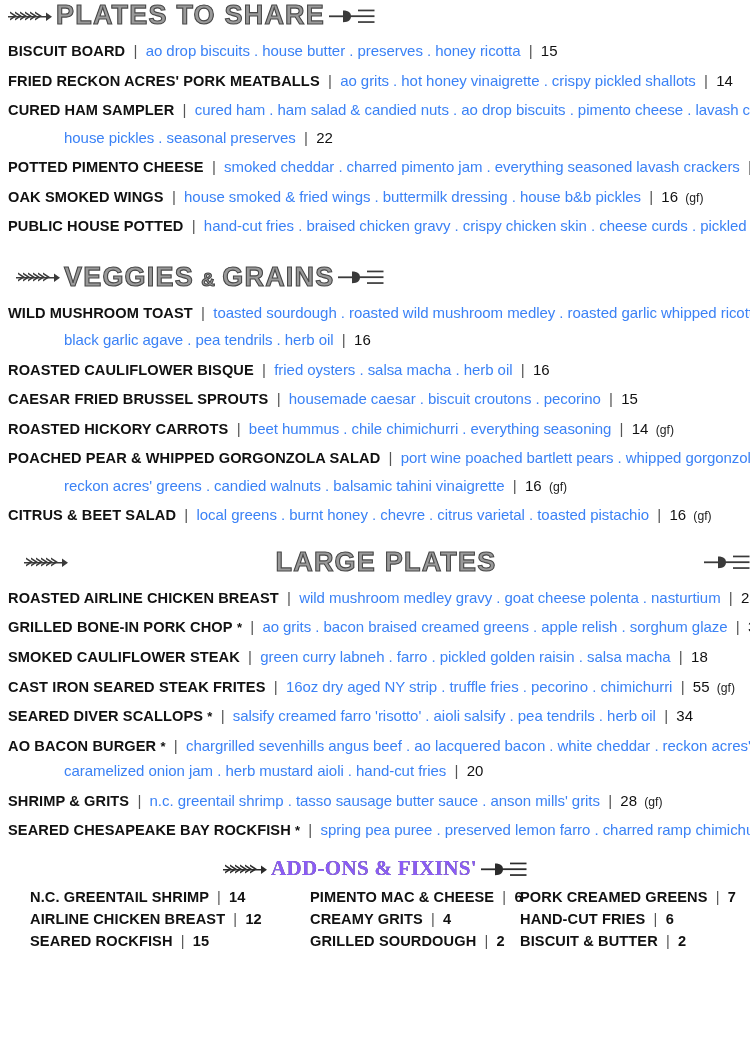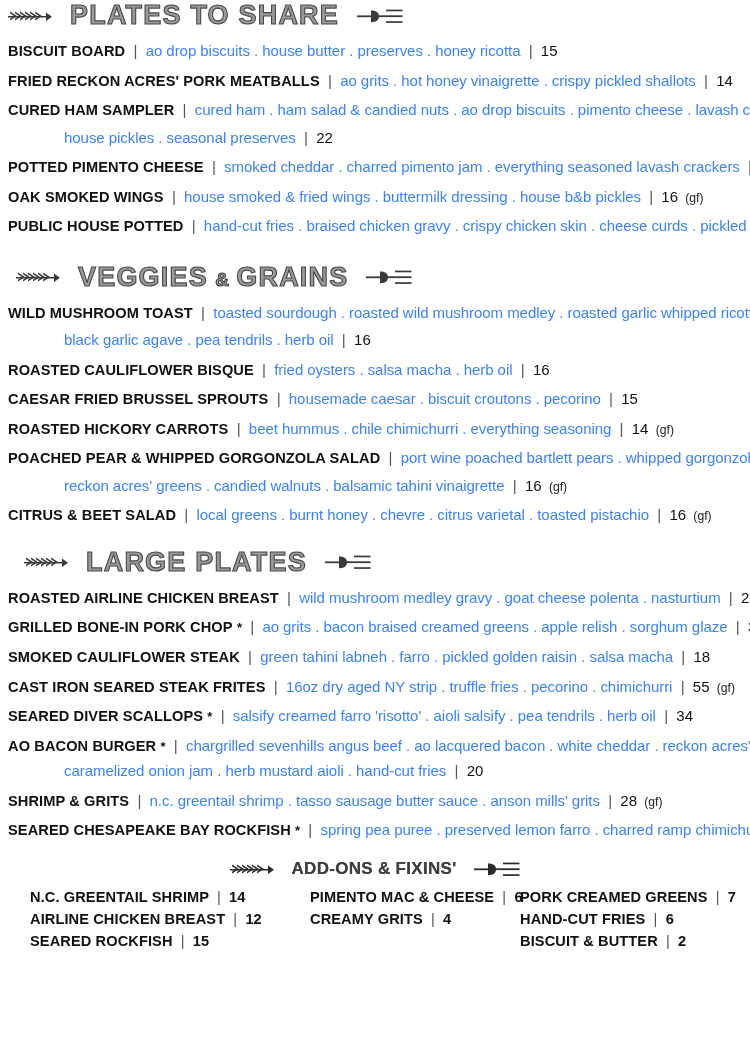--- a/index.html
+++ b/index.html
@@ -21,21 +21,21 @@
   .menu {
     position: relative;
     width: 750px;
     padding: 0;
   }
 
   
   .section-head {
     display: flex;
     align-items: center;
-    gap: 18px;
+    gap: 4px;
     padding: 0 0 0 8px;
     margin: 0;
   }
   .section-head.centered {
     justify-content: center;
     padding-left: 0;
   }
 
   .ornament-arrow {
     display: block;
@@ -59,24 +59,25 @@
     text-shadow: 0 0 0 #4a4a4a;
     transform: scaleX(1.0);
   }
   .section-title .amp {
     font-size: 19px;
     letter-spacing: 0;
     padding: 0 2px;
   }
   
   .section-title.solid {
-    color: #404040;
+    color: #8b5cf6;
     -webkit-text-stroke: 0px #2b2b2b;
-    font-size: 17px;
+    font-size: 21px;
     letter-spacing: 0.3px;
+    font-family: Liberation Serif, serif;
   }
 
   
   .items {
     padding: 0 6px 0 8px;
   }
   .item {
     margin: 0;
     padding: 0;
   }
@@ -336,21 +337,21 @@
           <span class="desc">local greens . burnt honey . chevre . citrus varietal . toasted pistachio</span>
           <span class="sep">|</span>
           <span class="price">16</span>
           <span class="gf">(gf)</span>
         </span>
       </div>
     </div>
   </div>
 
   <div class="section" style="margin-top:26px;">
-    <div class="section-head" style="padding-left:24px;">
+    <div class="section-head" style="padding-left:24px;justify-content:space-between;">
       <svg class="ornament-arrow" width="44" height="22" viewBox="0 0 44 22" aria-hidden="true">
         <g fill="#3a3a3a">
           <path d="M0 11 L40 11 L40 12.6 L0 12.6 Z"></path>
           <path d="M38 7.5 L44 11.8 L38 16.1 Z"></path>
           <path d="M2 6.5 L9 11 L2 15.6 L2 13.8 L6 11 L2 8.3 Z"></path>
           <path d="M7 6.5 L14 11 L7 15.6 L7 13.8 L11 11 L7 8.3 Z"></path>
           <path d="M12 6.5 L19 11 L12 15.6 L12 13.8 L16 11 L12 8.3 Z"></path>
           <path d="M17 6.5 L24 11 L17 15.6 L17 13.8 L21 11 L17 8.3 Z"></path>
           <path d="M22 6.5 L29 11 L22 15.6 L22 13.8 L26 11 L22 8.3 Z"></path>
           <path d="M27 6.5 L34 11 L27 15.6 L27 13.8 L31 11 L27 8.3 Z"></path>
@@ -386,21 +387,21 @@
           <span class="desc">ao grits . bacon braised creamed greens . apple relish . sorghum glaze</span>
           <span class="sep">|</span>
           <span class="price">35</span>
           
         </span>
       </div>
       <div class="item" style="margin-bottom:14px;">
         <span class="line">
           <span class="name">SMOKED CAULIFLOWER STEAK</span>
           <span class="sep">|</span>
-          <span class="desc">green tahini labneh . farro . pickled golden raisin . salsa macha</span>
+          <span class="desc">green curry labneh . farro . pickled golden raisin . salsa macha</span>
           <span class="sep">|</span>
           <span class="price">18</span>
         </span>
       </div>
       <div class="item" style="margin-bottom:14px;">
         <span class="line">
           <span class="name">CAST IRON SEARED STEAK FRITES</span>
           <span class="sep">|</span>
           <span class="desc">16oz dry aged NY strip . truffle fries . pecorino . chimichurri</span>
           <span class="sep">|</span>
@@ -504,20 +505,25 @@
         <div class="addon-row">
           <span>PIMENTO MAC &amp; CHEESE</span>
           <span class="sep">|</span>
           <span class="price">6</span>
         </div>
         <div class="addon-row">
           <span>CREAMY GRITS</span>
           <span class="sep">|</span>
           <span class="price">4</span>
         </div>
+        <div class="addon-row">
+          <span>GRILLED SOURDOUGH</span>
+          <span class="sep">|</span>
+          <span class="price">2</span>
+        </div>
       </div>
 
       <div class="addon-col">
         <div class="addon-row">
           <span>PORK CREAMED GREENS</span>
           <span class="sep">|</span>
           <span class="price">7</span>
         </div>
         <div class="addon-row">
           <span>HAND-CUT FRIES</span>

